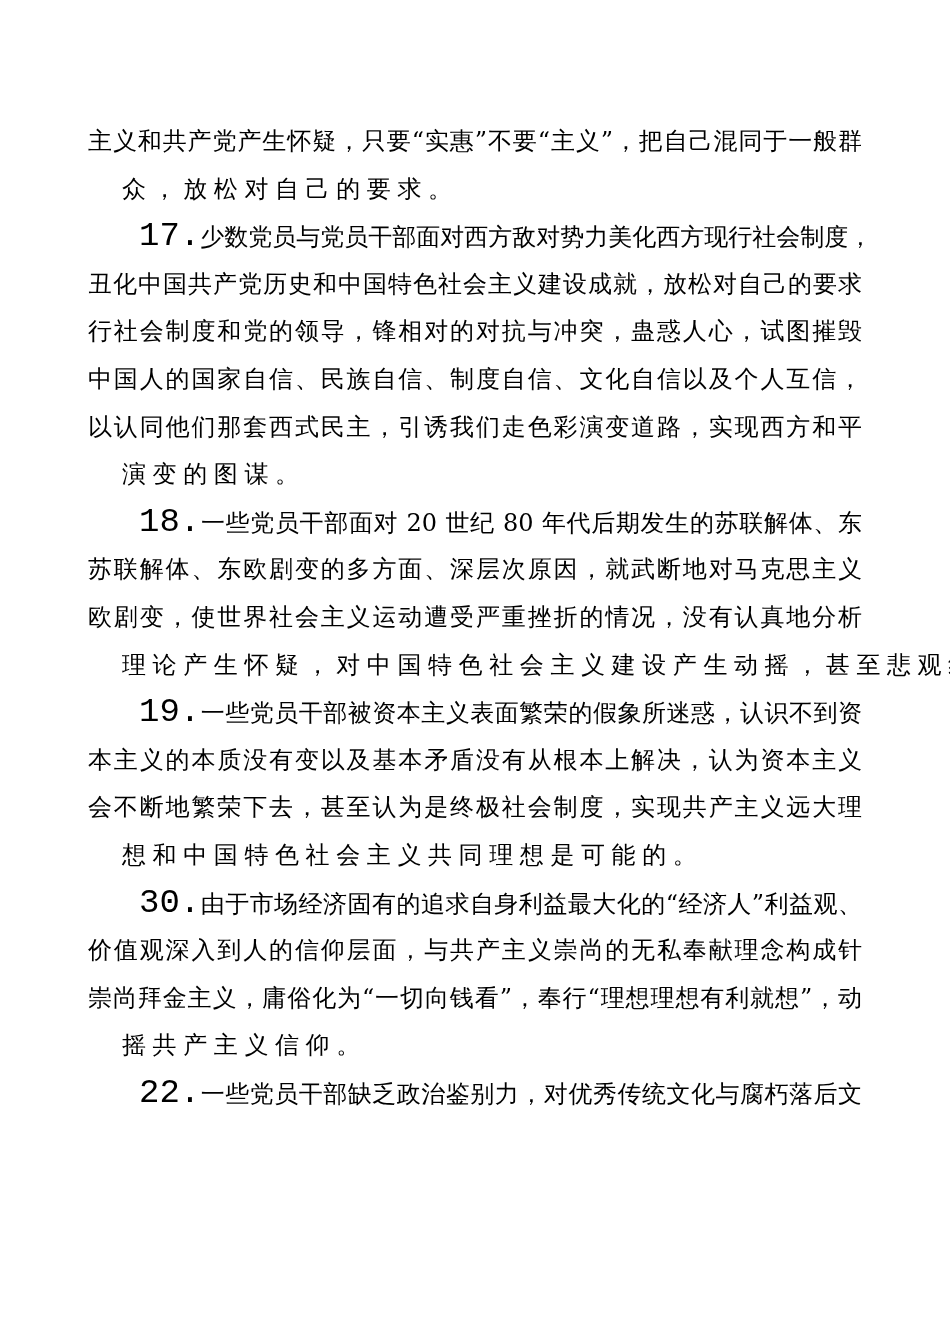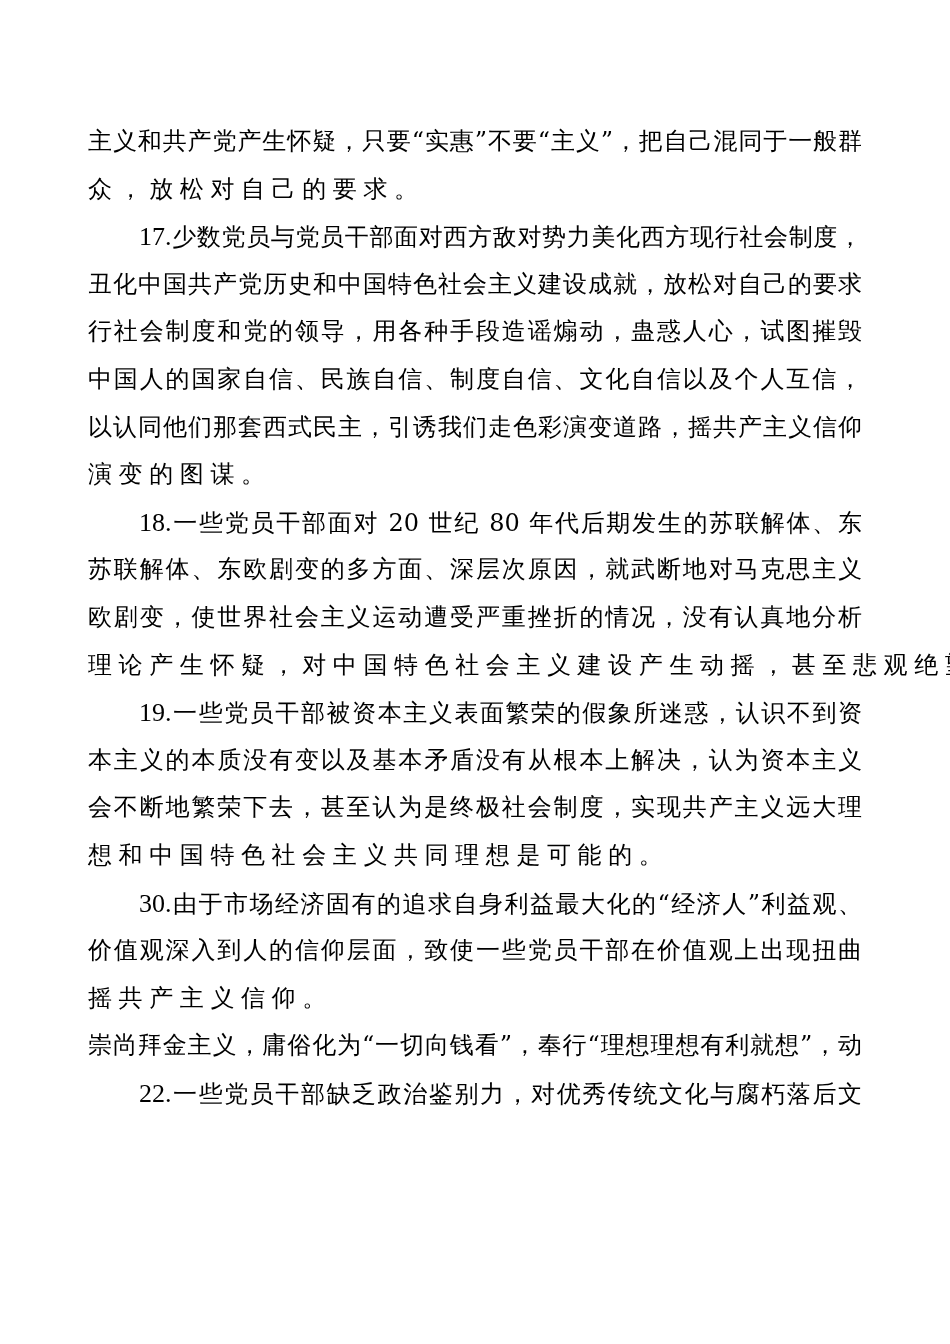--- a/index.html
+++ b/index.html
@@ -39,65 +39,66 @@
       text-align: justify;
       text-align-last: justify;
       letter-spacing: 0;
     }
     .line.indent {
       padding-left: 51px;
     }
     .line.last {
       text-align-last: left;
       letter-spacing: 6.6px;
+      margin-left: 34px;
     }
     .line .num {
-      font-family: Liberation Serif, serif;
-      font-size: 26px;
+      font-family: Liberation Mono, monospace;
+      font-size: 34px;
     }
   </style>
 </head>
 <body>
 
 <div class="page">
   <div class="text-block">
 
     <div>
       <span class="line">主义和共产党产生怀疑，只要“实惠”不要“主义”，把自己混同于一般群</span>
       <span class="line last">众，放松对自己的要求。</span>
     </div>
 
     <div>
       <span class="line indent"><span class="num">17.</span><span>少数党员与党员干部面对西方敌对势力美化西方现行社会制度，</span></span>
       <span class="line">丑化中国共产党历史和中国特色社会主义建设成就，放松对自己的要求</span>
-      <span class="line">行社会制度和党的领导，用各种手段造谣煽动，蛊惑人心，试图摧毁</span>
+      <span class="line">行社会制度和党的领导，锋相对的对抗与冲突，蛊惑人心，试图摧毁</span>
       <span class="line">中国人的国家自信、民族自信、制度自信、文化自信以及个人互信，</span>
-      <span class="line">以认同他们那套西式民主，引诱我们走色彩演变道路，摇共产主义信仰</span>
+      <span class="line">以认同他们那套西式民主，引诱我们走色彩演变道路，实现西方和平</span>
       <span class="line last">演变的图谋。</span>
     </div>
 
     <div>
       <span class="line indent"><span class="num">18.</span><span>一些党员干部面对 20 世纪 80 年代后期发生的苏联解体、东</span></span>
       <span class="line">苏联解体、东欧剧变的多方面、深层次原因，就武断地对马克思主义</span>
       <span class="line">欧剧变，使世界社会主义运动遭受严重挫折的情况，没有认真地分析</span>
       <span class="line last">理论产生怀疑，对中国特色社会主义建设产生动摇，甚至悲观绝望。</span>
     </div>
 
     <div>
       <span class="line indent"><span class="num">19.</span><span>一些党员干部被资本主义表面繁荣的假象所迷惑，认识不到资</span></span>
       <span class="line">本主义的本质没有变以及基本矛盾没有从根本上解决，认为资本主义</span>
       <span class="line">会不断地繁荣下去，甚至认为是终极社会制度，实现共产主义远大理</span>
       <span class="line last">想和中国特色社会主义共同理想是可能的。</span>
     </div>
 
     <div>
       <span class="line indent"><span class="num">30.</span><span>由于市场经济固有的追求自身利益最大化的“经济人”利益观、</span></span>
-      <span class="line">价值观深入到人的信仰层面，致使一些党员干部在价值观上出现扭曲</span>
+      <span class="line">价值观深入到人的信仰层面，与共产主义崇尚的无私奉献理念构成针</span>
+      <span class="line">崇尚拜金主义，庸俗化为“一切向钱看”，奉行“理想理想有利就想”，动</span>
       <span class="line last">摇共产主义信仰。</span>
-      <span class="line">崇尚拜金主义，庸俗化为“一切向钱看”，奉行“理想理想有利就想”，动</span>
     </div>
 
 
     <div>
       <span class="line indent"><span class="num">22.</span><span>一些党员干部缺乏政治鉴别力，对优秀传统文化与腐朽落后文</span></span>
     </div>
 
   </div>
 </div>
 

